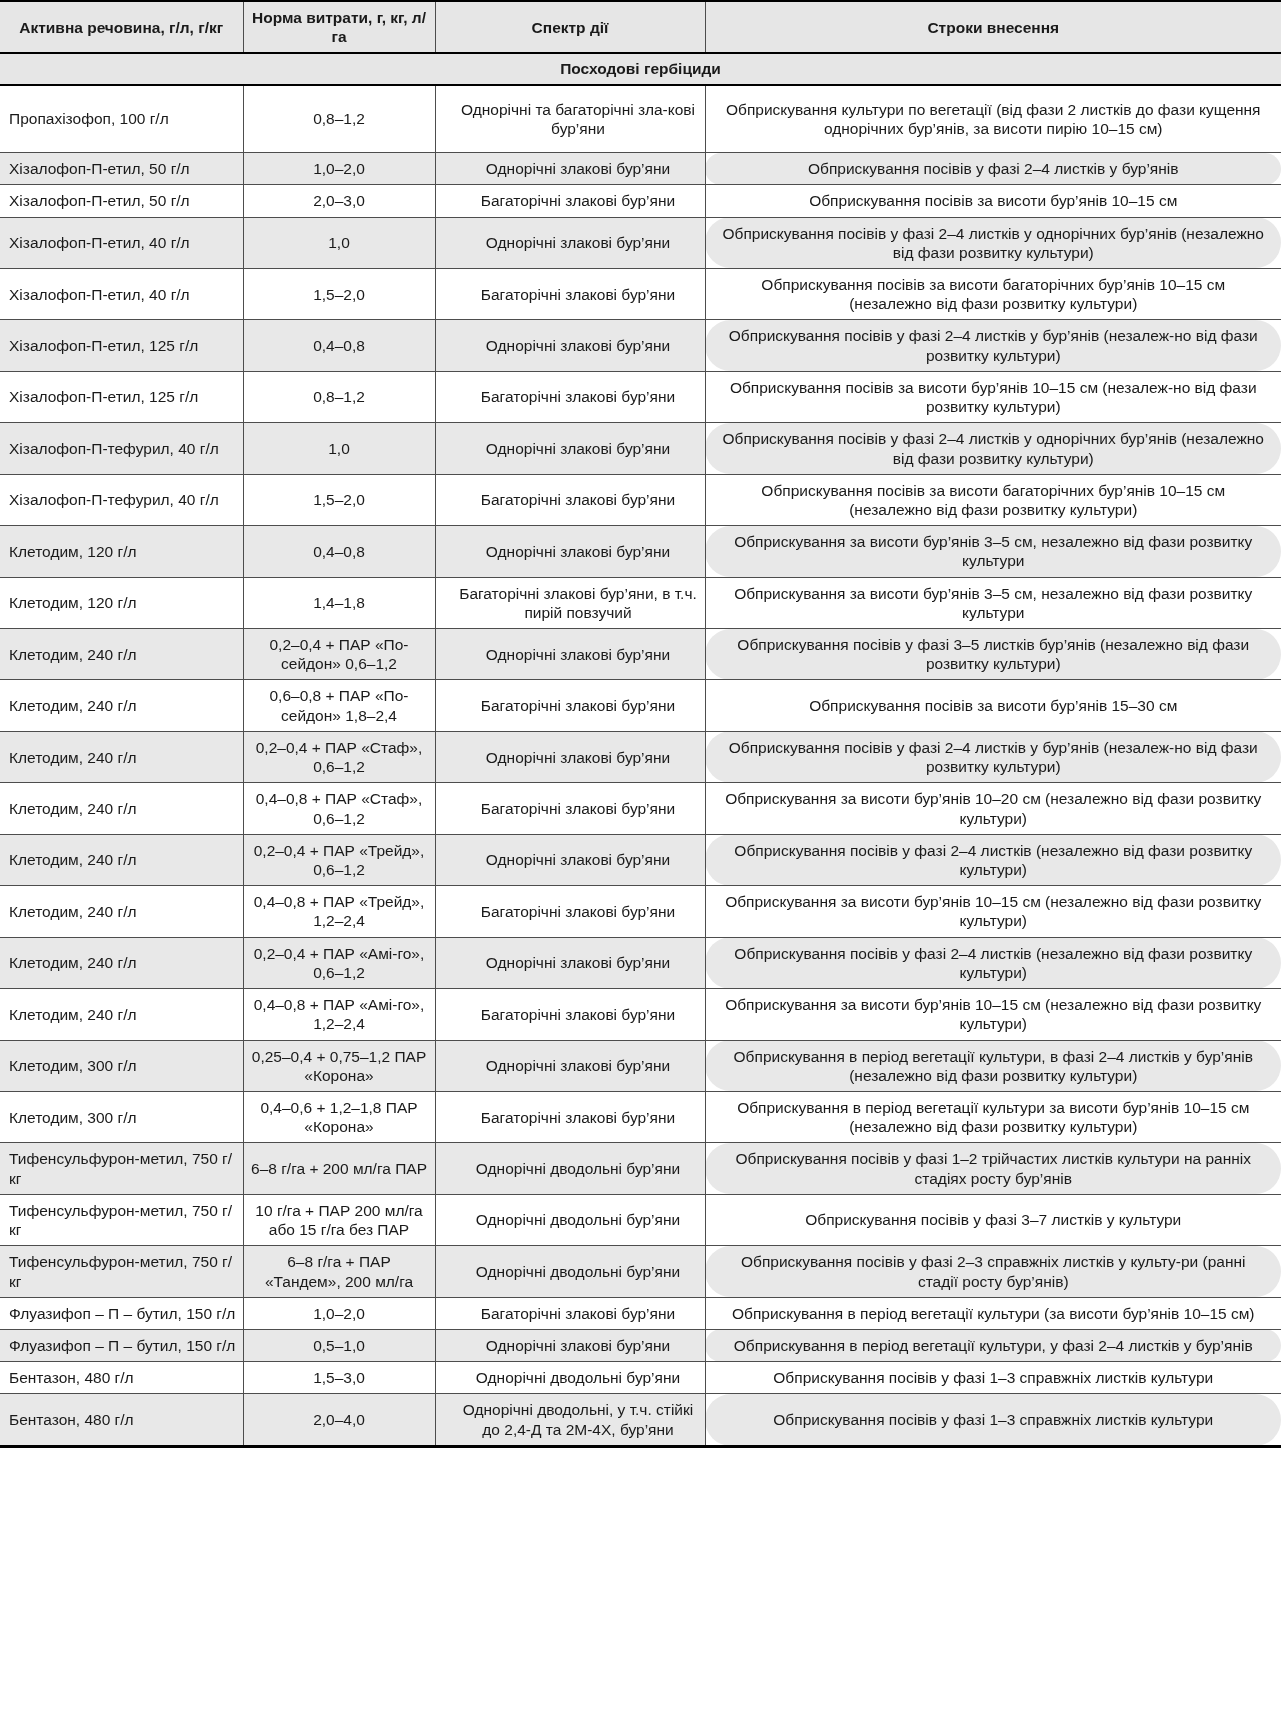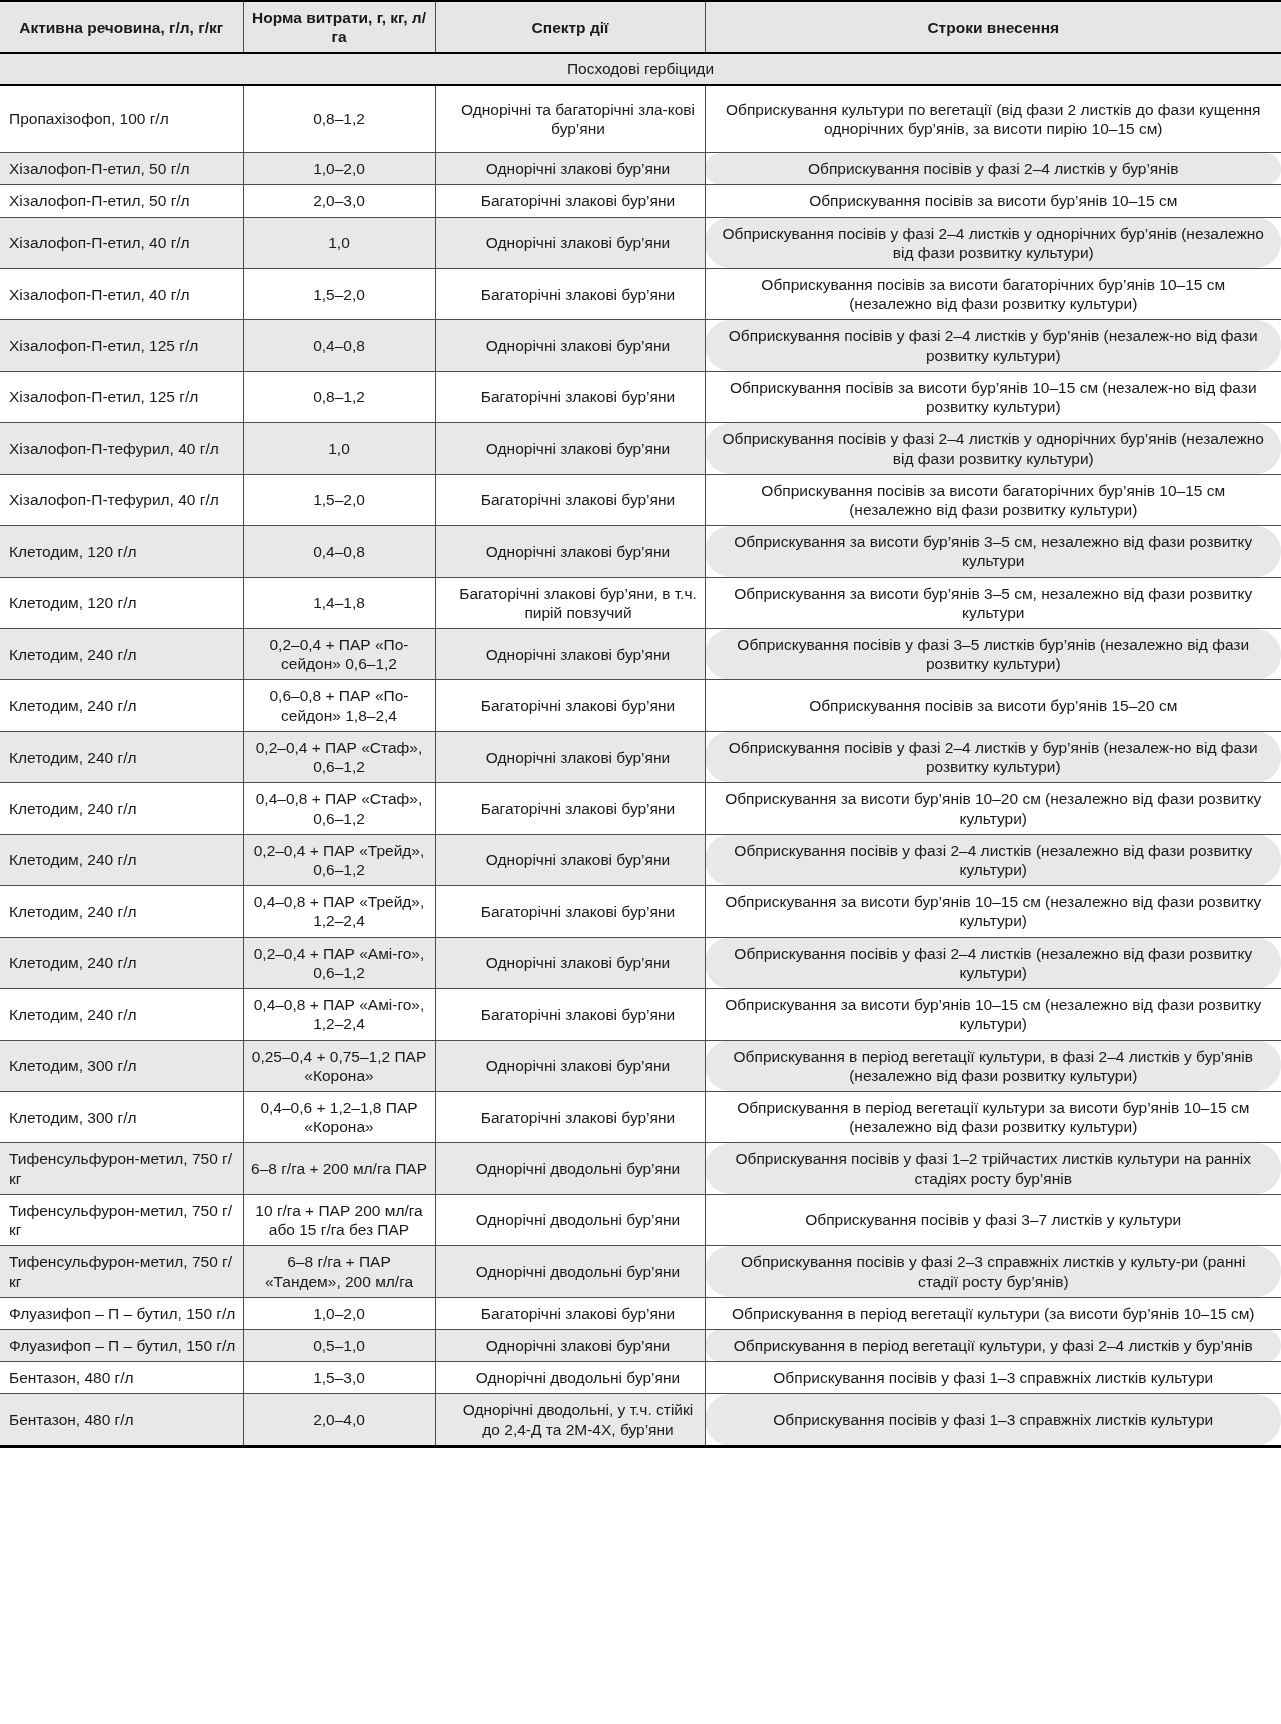--- a/index.html
+++ b/index.html
@@ -37,21 +37,21 @@
   th:first-child, td:first-child { border-left: none; }
   th:last-child,  td:last-child  { border-right: none; }
 
   thead th {
     font-weight: 700;
     background: #e6e6e6;
     border-bottom: 2px solid #000;
     padding: 6px 8px;
   }
   tr.section-row td {
-    font-weight: 400;
+    font-weight: 700;
     background: #e6e6e6;
     border-bottom: 2px solid #000;
     padding: 5px 8px;
   }
   tbody tr:nth-child(odd) { background: #e8e8e8; }
   tbody tr:nth-child(even) { background: #ffffff; }
 
   td.substance {
     text-align: left;
     padding-left: 9px;
@@ -156,21 +156,21 @@
         <tr>
     <td class="substance">Клетодим, 240 г/л</td>
     <td class="rate">0,2–0,4 + ПАР «По-сейдон» 0,6–1,2</td>
     <td class="spectrum">Однорічні злакові бур’яни</td>
     <td class="timing">Обприскування посівів у фазі 3–5 листків бур’янів (незалежно від фази розвитку культури)</td>
   </tr>
         <tr>
     <td class="substance">Клетодим, 240 г/л</td>
     <td class="rate">0,6–0,8 + ПАР «По-сейдон» 1,8–2,4</td>
     <td class="spectrum">Багаторічні злакові бур’яни</td>
-    <td class="timing">Обприскування посівів за висоти бур’янів 15–20 см</td>
+    <td class="timing">Обприскування посівів за висоти бур’янів 15–30 см</td>
   </tr>
         <tr>
     <td class="substance">Клетодим, 240 г/л</td>
     <td class="rate">0,2–0,4 + ПАР «Стаф», 0,6–1,2</td>
     <td class="spectrum">Однорічні злакові бур’яни</td>
     <td class="timing">Обприскування посівів у фазі 2–4 листків у бур’янів (незалеж-но від фази розвитку культури)</td>
   </tr>
         <tr>
     <td class="substance">Клетодим, 240 г/л</td>
     <td class="rate">0,4–0,8 + ПАР «Стаф», 0,6–1,2</td>

